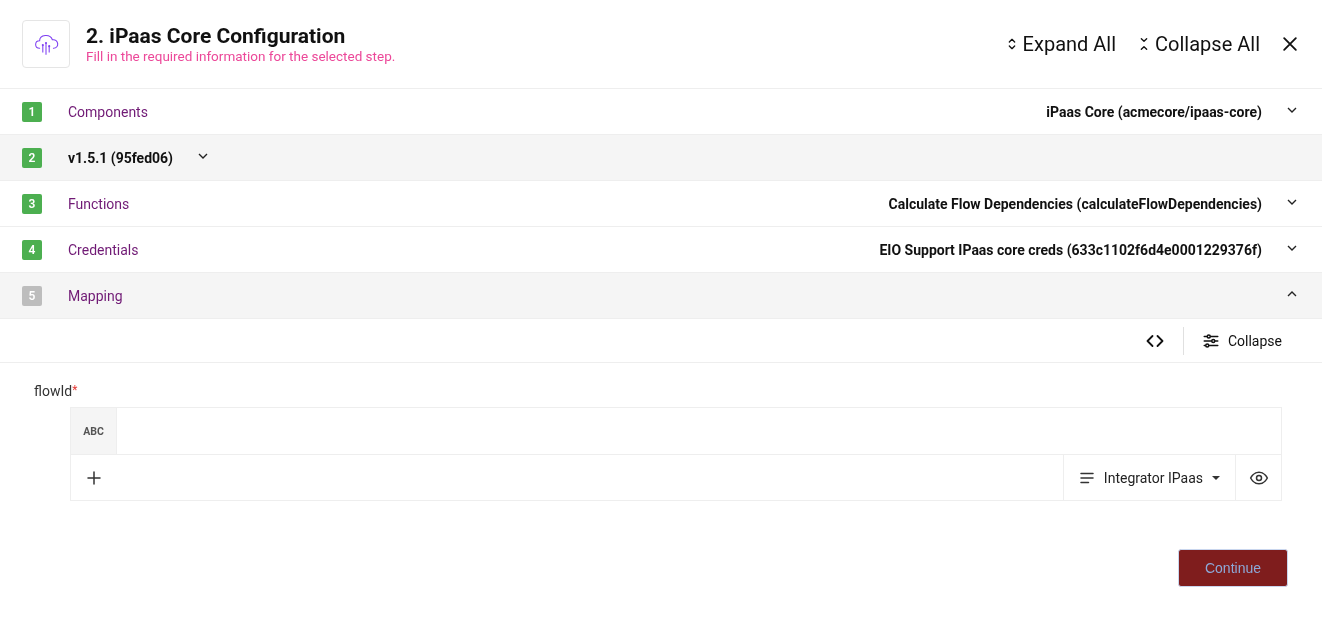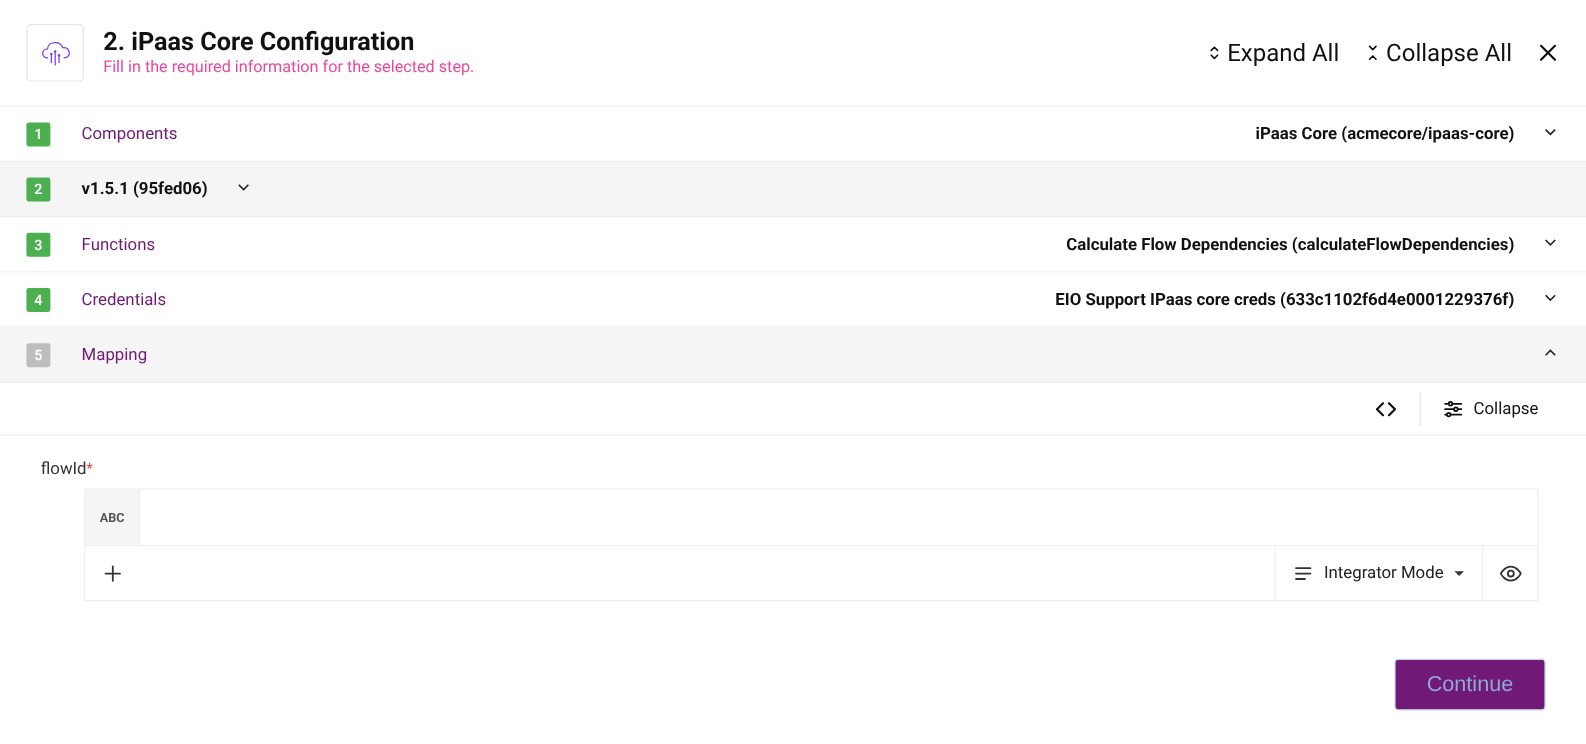--- a/index.html
+++ b/index.html
@@ -115,25 +115,25 @@
     border-left:1px solid #eee; cursor:pointer;
   }
   .eye-btn svg { width:20px; height:20px; stroke:#333; fill:none; stroke-width:1.8;}
 
   .footer {
     display:flex; justify-content:flex-end;
     padding: 48px 34px 0 0;
   }
   .continue-btn {
     border:1px solid #c9d6ee;
-    background:#701a75;
+    background:#7f1d1d;
     color:#8da9d8;
     padding: 10px 26px;
     border-radius:3px;
-    font-size:18px;
+    font-size:14px;
     cursor:pointer;
   }
 </style>
 </head>
 <body>
 
 <div class="header">
   <div class="header-icon">
     <svg viewBox="0 0 64 64" fill="none">
       <path d="M20 40 C10 40 10 26 20 26 C20 14 40 12 44 24 C56 22 58 40 46 40" stroke="#7e3ff2" stroke-width="2" fill="none" stroke-linecap="round"></path>
@@ -251,21 +251,21 @@
             <path d="M12 4v16M4 12h16" stroke-linecap="round"></path>
           </svg>
       </div>
       <div class="spacer"></div>
       <div class="mode-sel">
         <svg class="lines" viewBox="0 0 24 24" fill="none" stroke-width="2" stroke-linecap="round">
           <line x1="4" y1="6" x2="20" y2="6"></line>
             <line x1="4" y1="12" x2="20" y2="12"></line>
             <line x1="4" y1="18" x2="14" y2="18"></line>
         </svg>
-        <span>Integrator Mode</span>
+        <span>Integrator IPaas</span>
         <svg class="tri" viewBox="0 0 10 10">
             <path d="M1 3l4 4 4-4z" fill="#333"></path>
           </svg>
       </div>
       <div class="eye-btn">
         <svg viewBox="0 0 24 24">
           <path d="M2 12s3.5-7 10-7 10 7 10 7-3.5 7-10 7S2 12 2 12z"></path>
           <circle cx="12" cy="12" r="3"></circle>
         </svg>
       </div>

